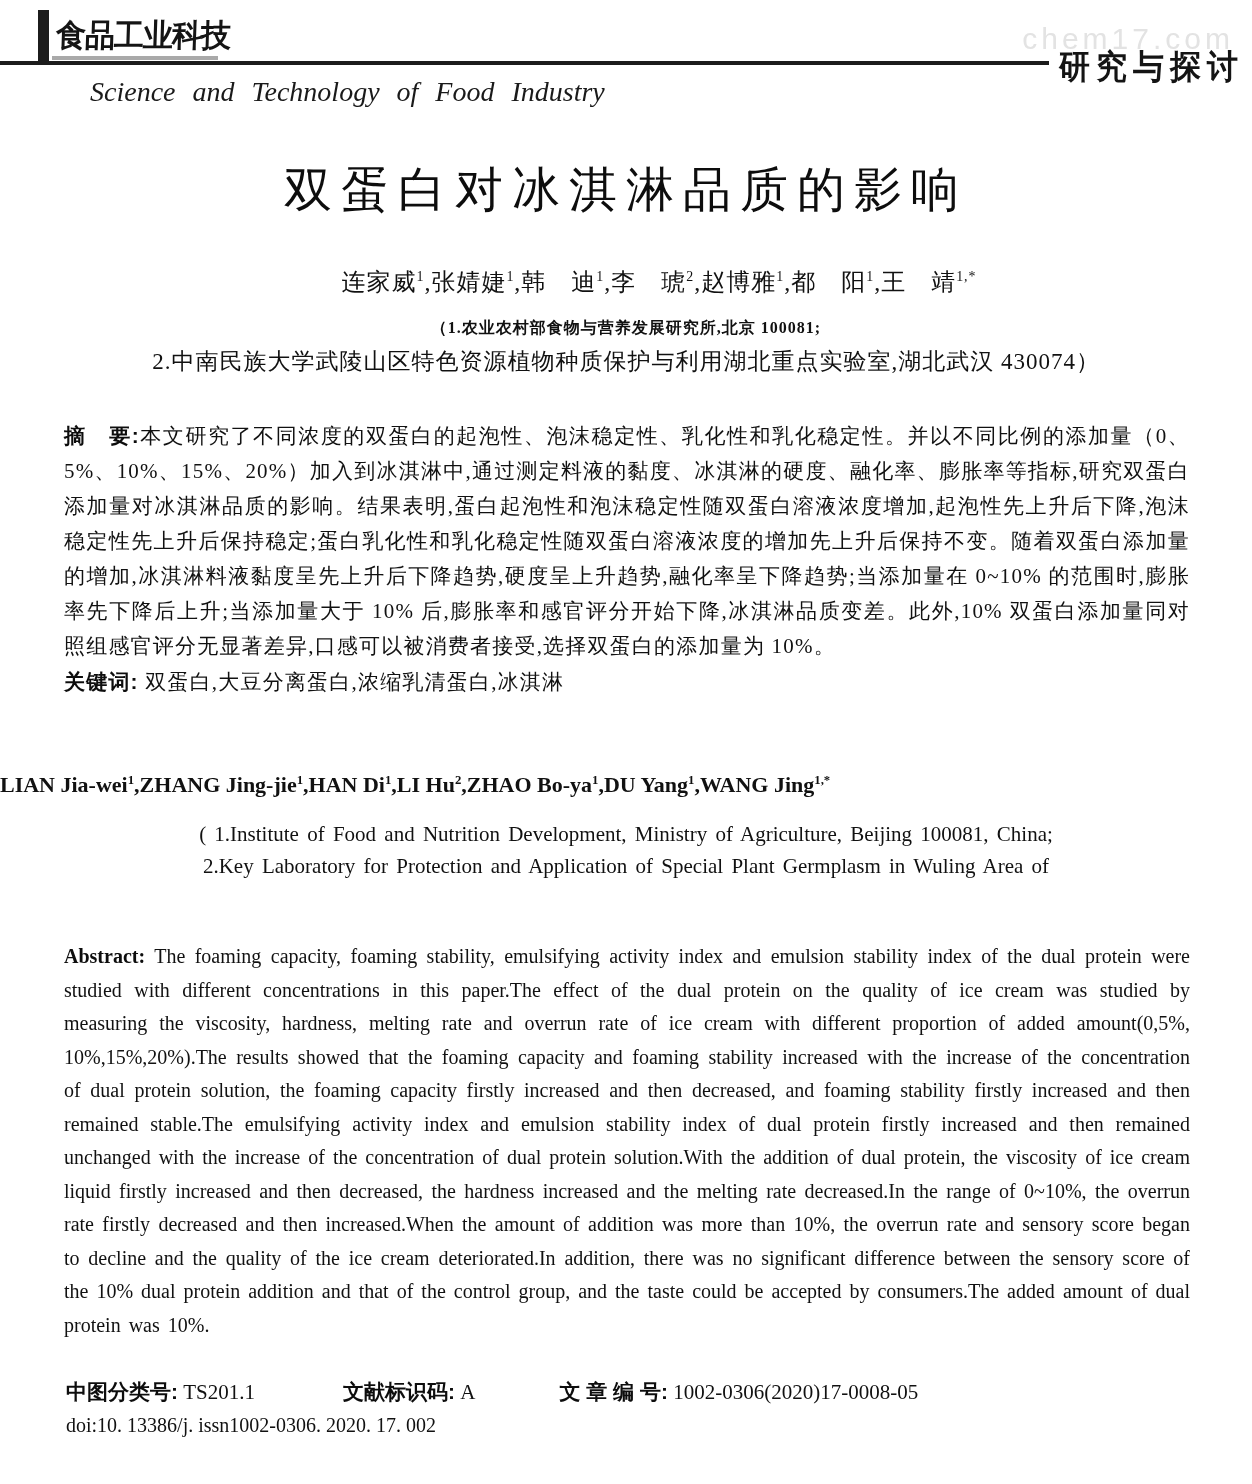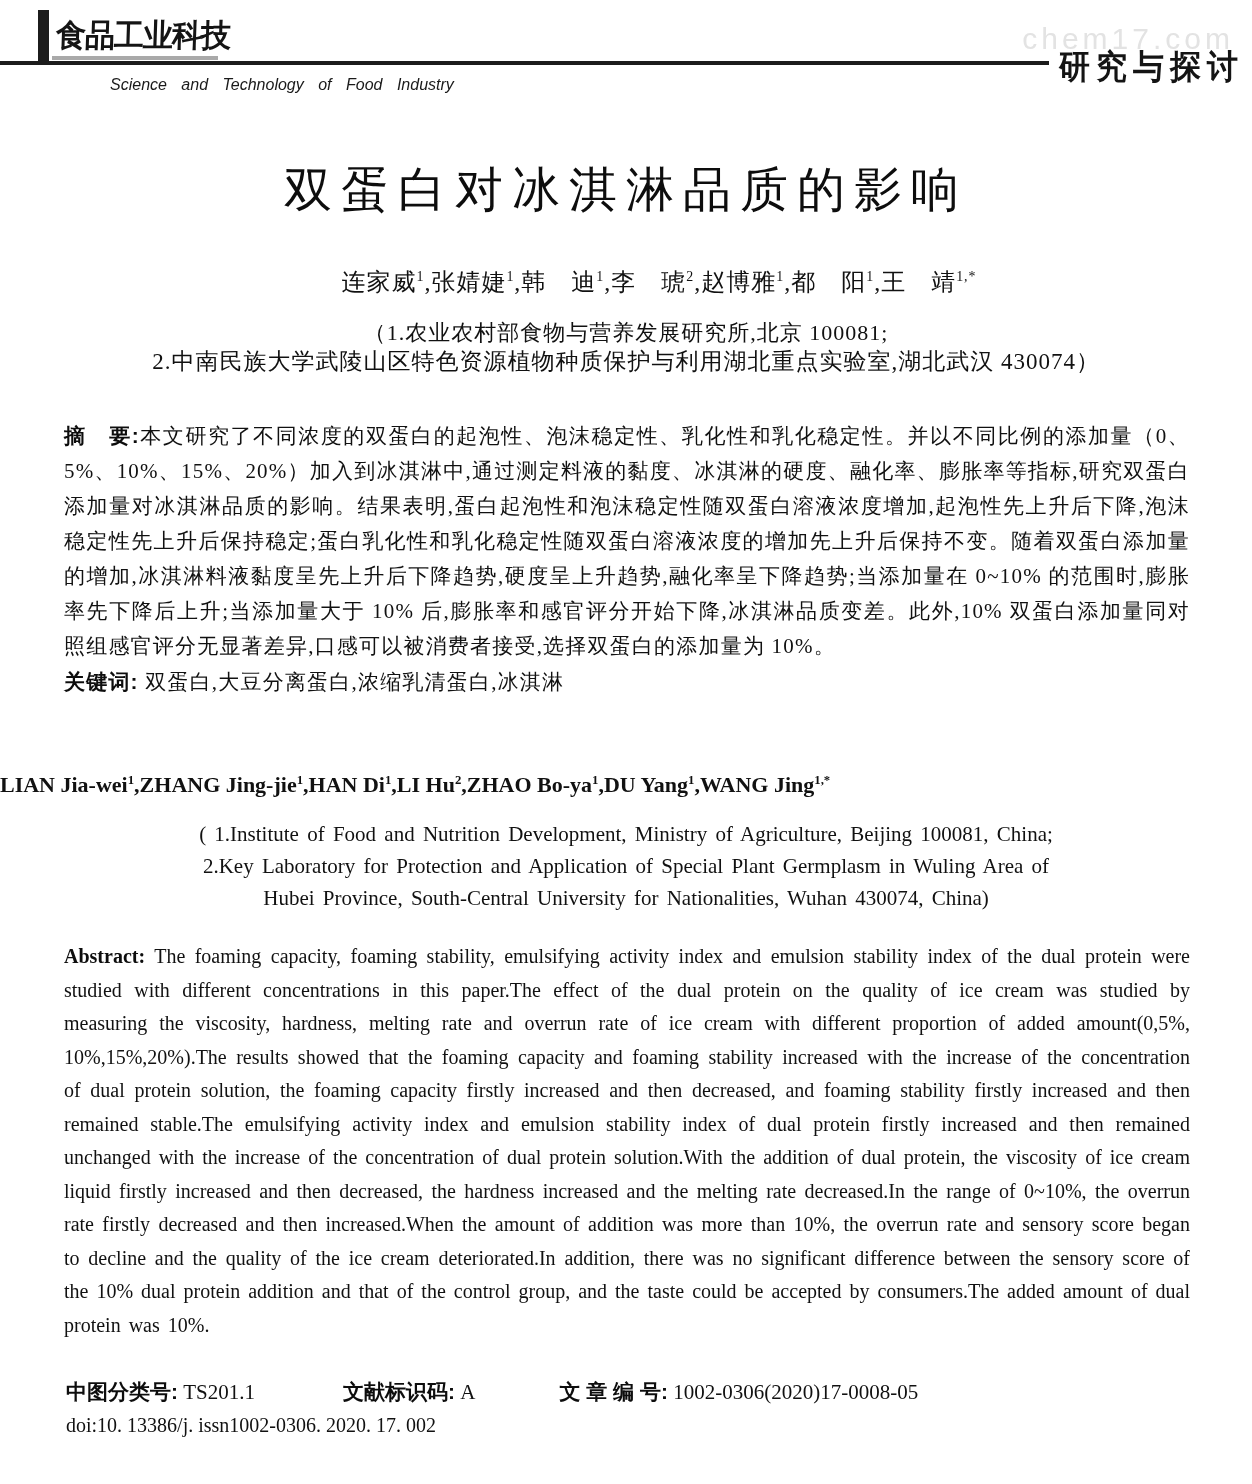--- a/index.html
+++ b/index.html
@@ -29,23 +29,23 @@
   .logo-underline {
     position: absolute; left: 52px; top: 56px;
     width: 166px; height: 4px; background: #a9a9a9;
   }
   .header-rule {
     position: absolute; left: 0; top: 61px;
     width: 1049px; height: 4px; background: #1c1c1c;
   }
   .journal-name-en {
     position: absolute; left: 90px; top: 76px;
-    font-family: Liberation Sans, sans-serif;
-    font-style: italic; font-size: 16px; word-spacing: 10px;
-    color: #1a1a1a; white-space: nowrap; margin-left: 20px;
+    font-family: Liberation Serif, serif;
+    font-style: italic; font-size: 28px; word-spacing: 10px;
+    color: #1a1a1a; white-space: nowrap;
   }
   .column-title {
     position: absolute; right: 8px; top: 46px;
     font-family: "Liberation Sans", sans-serif;
     font-weight: 900; font-size: 31px; letter-spacing: 6px;
     color: #141414; white-space: nowrap;
     transform: scaleY(1.08);
   }
   .watermark {
     position: absolute; right: 18px; top: 22px;
@@ -66,21 +66,21 @@
     position: absolute; left: 0; top: 266px; width: 1224px;
     text-align: center; font-size: 24px; letter-spacing: 1px;
     white-space: nowrap;
     padding-left: 47px;
   }
   .cn-authors sup, .en-authors sup {
     font-size: 0.58em; vertical-align: super; line-height: 0;
   }
   .cn-affil-1 {
     position: absolute; left: 0; top: 318px; width: 1252px;
-    text-align: center; font-size: 22px; letter-spacing: 1px;
+    text-align: center; font-size: 16px; letter-spacing: 1px; font-weight: bold;
   }
   .cn-affil-2 {
     position: absolute; left: 0; top: 346px; width: 1252px;
     text-align: center; font-size: 23px; letter-spacing: 1px;
   }
   .cn-abstract-block {
     position: absolute; left: 64px; top: 418px; width: 1126px;
     font-size: 21px; line-height: 35px; letter-spacing: 1.2px;
     text-align: justify;
   }
@@ -158,21 +158,20 @@
   </div>
 
 
   <div class="en-authors">
     <span><span>LIAN Jia-wei</span><sup>1</sup><span>,</span></span><span><span>ZHANG Jing-jie</span><sup>1</sup><span>,</span></span><span><span>HAN Di</span><sup>1</sup><span>,</span></span><span><span>LI Hu</span><sup>2</sup><span>,</span></span><span><span>ZHAO Bo-ya</span><sup>1</sup><span>,</span></span><span><span>DU Yang</span><sup>1</sup><span>,</span></span><span><span>WANG Jing</span><sup>1,*</sup><span></span></span>
   </div>
 
   <div class="en-affils">
     <div>( 1.Institute of Food and Nutrition Development, Ministry of Agriculture, Beijing 100081, China;</div>
     <div>2.Key Laboratory for Protection and Application of Special Plant Germplasm in Wuling Area of</div>
-    <div>Hubei Province, South-Central University for Nationalities, Wuhan 430074, China)</div>
   </div>
 
   <div class="en-abstract-block">
     <p><span class="label-en-bold">Abstract:</span> <span>The foaming capacity, foaming stability, emulsifying activity index and emulsion stability index of the dual protein were studied with different concentrations in this paper.The effect of the dual protein on the quality of ice cream was studied by measuring the viscosity, hardness, melting rate and overrun rate of ice cream with different proportion of added amount(0,5%, 10%,15%,20%).The results showed that the foaming capacity and foaming stability increased with the increase of the concentration of dual protein solution, the foaming capacity firstly increased and then decreased, and foaming stability firstly increased and then remained stable.The emulsifying activity index and emulsion stability index of dual protein firstly increased and then remained unchanged with the increase of the concentration of dual protein solution.With the addition of dual protein, the viscosity of ice cream liquid firstly increased and then decreased, the hardness increased and the melting rate decreased.In the range of 0~10%, the overrun rate firstly decreased and then increased.When the amount of addition was more than 10%, the overrun rate and sensory score began to decline and the quality of the ice cream deteriorated.In addition, there was no significant difference between the sensory score of the 10% dual protein addition and that of the control group, and the taste could be accepted by consumers.The added amount of dual protein was 10%.</span></p>
   </div>
 
   <div class="meta-row">
     <span><span class="label-hei">中图分类号:</span> <span>TS201.1</span></span><span class="meta-seg-2"><span class="label-hei">文献标识码:</span> <span>A</span></span><span class="meta-seg-3"><span class="label-hei">文 章 编 号:</span> <span>1002-0306(2020)17-0008-05</span></span>
   </div>
 

